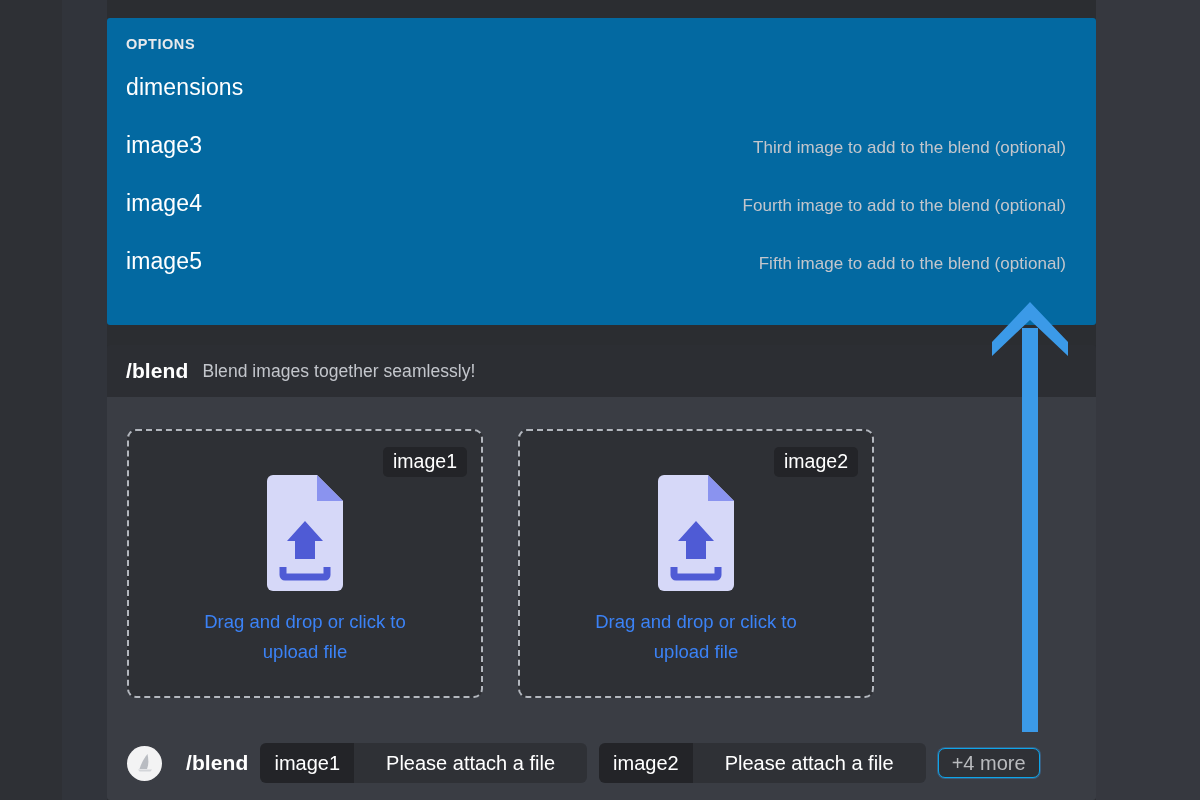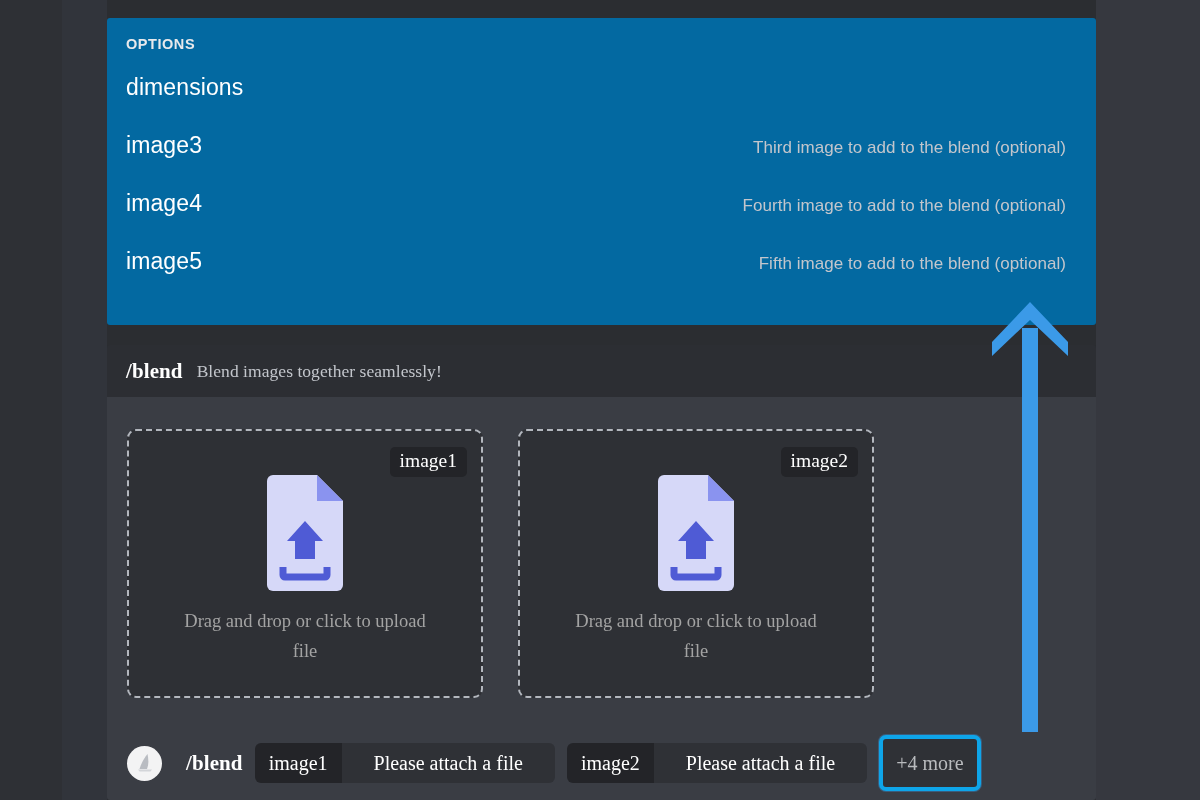--- a/index.html
+++ b/index.html
@@ -80,21 +80,20 @@
     text-align: right;
   }
 
   
   .command-card {
     position: absolute;
     left: 107px;
     top: 345px;
     width: 989px;
     height: 455px;
-    font-family: Liberation Serif, serif;
   }
 
   .command-header {
     height: 52px;
     background: #2c2e33;
     display: flex;
     align-items: center;
     padding-left: 19px;
     border-radius: 3px 3px 0 0;
   }
@@ -155,21 +154,21 @@
 
   .upload-icon {
     width: 84px;
     height: 116px;
     margin-top: 14px;
     margin-bottom: 16px;
   }
 
   .dropzone-text {
     font-size: 18.5px;
-    color: #a3a3a3;
+    color: #3b82f6;
     text-align: center;
     line-height: 1.58;
     max-width: 260px;
   }
 
   
   .command-bar {
     position: absolute;
     left: 20px;
     bottom: 16px;
@@ -225,23 +224,23 @@
     padding: 0 32px;
   }
 
   .more-chip {
     background: #2f3136;
     color: #b9bbbe;
     font-size: 20px;
     display: flex;
     align-items: center;
     padding: 0 13px;
-    height: 56px;
+    height: 30px;
     border-radius: 7px;
-    border: 4px solid #0ea5e9;
+    border: 1px solid #0ea5e9;
     box-shadow: 0 0 0 1px rgba(59,154,232,0.35);
   }
 
   
   .annotation-arrow {
     position: absolute;
     left: 992px;
     top: 302px;
     width: 76px;
     height: 430px;

